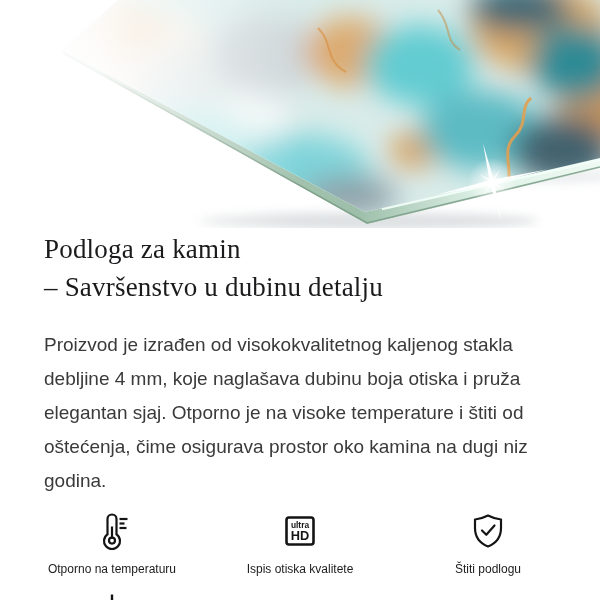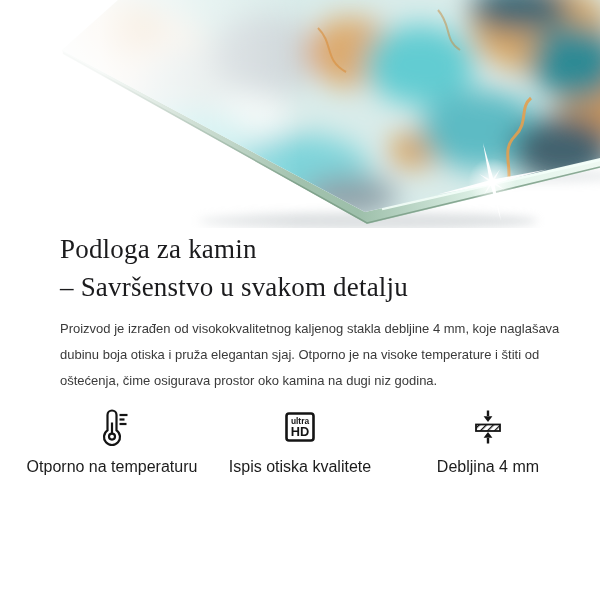--- a/index.html
+++ b/index.html
@@ -4,49 +4,49 @@
 <style>
   * { box-sizing: border-box; margin: 0; padding: 0; }
   html, body { width: 600px; height: 600px; overflow: hidden; background: #ffffff; }
   body { font-family: "Liberation Sans", sans-serif; color: #1e1e1e; }
 
   
   .hero { position: relative; width: 600px; height: 228px; background: #fff; }
   .hero svg { display: block; }
 
   
-  .content { padding: 2px 40px 0 60px; }
+  .content { padding: 2px 40px 0 44px; }
   .page-title {
     font-family: "Liberation Serif", "DejaVu Serif", serif;
     font-weight: 400;
     font-size: 27px;
     line-height: 38px;
     color: #1b1b1d;
     letter-spacing: 0.2px;
   }
   .page-title span { display: block; }
   .page-desc {
-    margin-top: 10px;
+    margin-top: 22px;
     max-width: 528px;
-    font-size: 13px;
-    line-height: 26px;
+    font-size: 19px;
+    line-height: 34px;
     color: #3a3a3a;
   }
 
   
   .features {
     margin-top: 10px;
     padding: 0 18px;
     display: grid;
     grid-template-columns: repeat(3, 1fr);
     row-gap: 12px;
   }
   .feature { display: flex; flex-direction: column; align-items: center; }
   .icon-wrap { height: 46px; display: flex; align-items: center; justify-content: flex-end; }
-  .feature-label { margin-top: 8px; font-size: 16px; color: #1c1c1c; }
+  .feature-label { margin-top: 8px; font-size: 12px; color: #1c1c1c; }
   .feat-icon { stroke: #141414; fill: none; stroke-width: 2.2; }
   .hd-small { font-family: "Liberation Sans", sans-serif; font-size: 8.4px; font-weight: 700; fill: #141414; stroke: none; }
   .hd-big   { font-family: "Liberation Sans", sans-serif; font-size: 12.8px; font-weight: 800; fill: #141414; stroke: none; }
 </style>
 </head>
 <body>
 
 <div class="hero">
   <svg width="600" height="228" viewBox="0 0 600 228">
     <defs>
@@ -126,21 +126,21 @@
         <path d="M0,-15 L1.4,0 L0,15 L-1.4,0 Z" fill="#ffffff" opacity="0.8"></path>
       </g>
       <circle r="2.6" fill="#ffffff"></circle>
     </g>
   </svg>
 </div>
 
 <div class="content">
   <h1 class="page-title">
     <span>Podloga za kamin</span>
-    <span>– Savršenstvo u svakom detalju</span>
+    <span>– Savršenstvo u dubinu detalju</span>
   </h1>
   <p class="page-desc">Proizvod je izrađen od visokokvalitetnog kaljenog stakla debljine 4 mm, koje naglašava dubinu boja otiska i pruža elegantan sjaj. Otporno je na visoke temperature i štiti od oštećenja, čime osigurava prostor oko kamina na dugi niz godina.</p>
 </div>
 
 <div class="features">
 
   <div class="feature">
     <div class="icon-wrap">
       <svg width="40" height="40" viewBox="0 0 40 40" class="feat-icon">
         <path d="M15.5,23.4 A8,8 0 1 0 24.5,23.4 L24.5,8 A4.5,4.5 0 0 0 15.5,8 Z"></path>
@@ -158,20 +158,29 @@
     <div class="icon-wrap">
       <svg width="40" height="40" viewBox="0 0 40 40" class="feat-icon">
         <rect x="6.5" y="6.5" width="27" height="27" rx="2.5" stroke-width="2.6"></rect>
         <text x="20" y="17" text-anchor="middle" class="hd-small">ultra</text>
         <text x="20" y="29" text-anchor="middle" class="hd-big">HD</text>
       </svg>
     </div>
     <div class="feature-label">Ispis otiska kvalitete</div>
   </div>
 
+  <div class="feature">
+    <div class="icon-wrap">
+      <svg width="40" height="40" viewBox="0 0 40 40" class="feat-icon">
+        <path d="M20,4.5 C24,6.6 28.8,8 33,8.5 L33,17 C33,26.5 27.5,32.5 20,35.5 C12.5,32.5 7,26.5 7,17 L7,8.5 C11.2,8 16,6.6 20,4.5 Z" stroke-linejoin="round"></path>
+        <path d="M14,19.5 L18.3,23.8 L26.5,14.5" stroke-linecap="round" stroke-linejoin="round"></path>
+      </svg>
+    </div>
+    <div class="feature-label">Štiti podlogu</div>
+  </div>
 
 
 
   <div class="feature">
     <div class="icon-wrap">
       <svg width="40" height="40" viewBox="0 0 40 40" class="feat-icon">
         <defs>
           <pattern id="hatch" patternUnits="userSpaceOnUse" width="5" height="5" patternTransform="rotate(45)">
             <line x1="0" y1="0" x2="0" y2="5" stroke="#141414" stroke-width="2.6"></line>
           </pattern>

